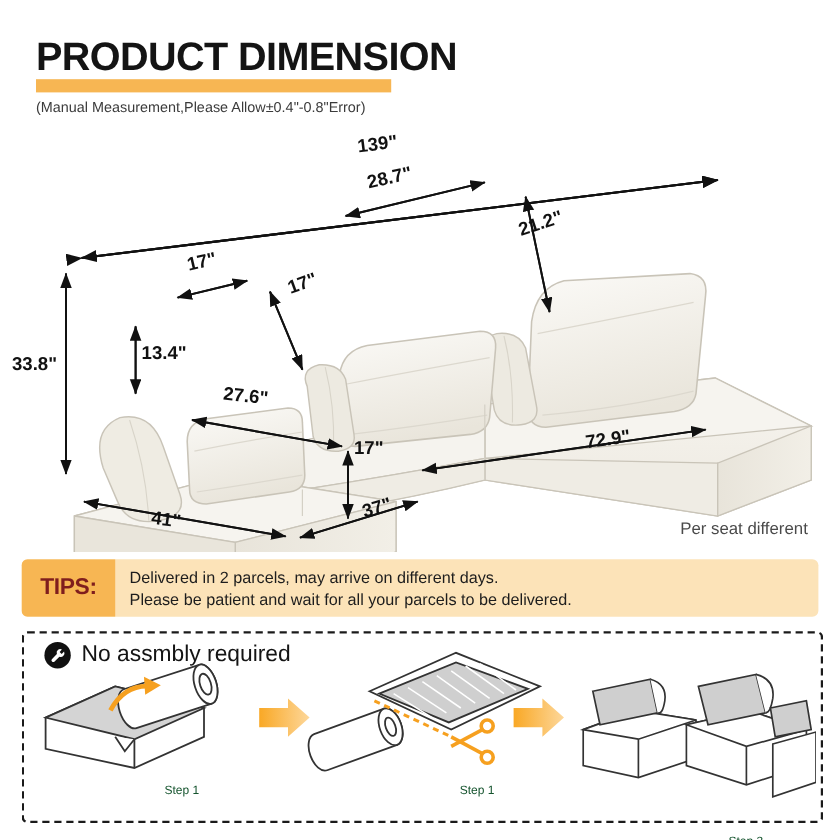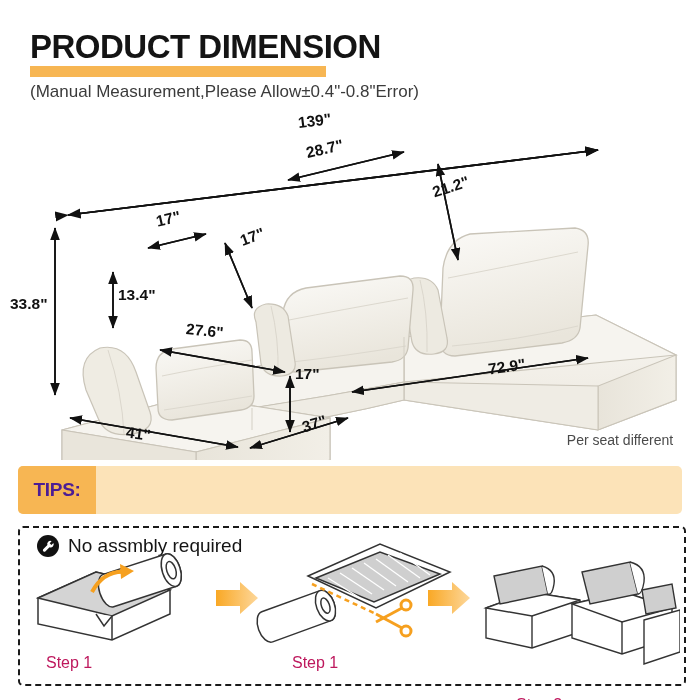--- a/index.html
+++ b/index.html
@@ -19,21 +19,21 @@
     position:absolute;left:30px;top:28px;
     font-size:33px;font-weight:700;letter-spacing:-0.5px;
     color:#141414;z-index:3;white-space:nowrap;
   }
   #title-underline{
     position:absolute;left:30px;top:66px;width:296px;height:11px;
     background:#F7B653;z-index:2;
   }
   #subtitle{
     position:absolute;left:30px;top:82px;
-    font-size:17px;color:#3b3b3b;white-space:nowrap;
+    font-size:12px;color:#3b3b3b;white-space:nowrap;
   }
 
   
   #stage{position:absolute;left:0;top:100px;width:700px;height:360px;}
   #stage svg{position:absolute;left:0;top:0;}
 
   .dimtext{
     position:absolute;font-size:15.5px;font-weight:600;color:#111;
     white-space:nowrap;
   }
@@ -47,39 +47,39 @@
 
   
   #tips{
     position:absolute;left:18px;top:466px;width:664px;height:48px;
     background:#FCE3B8;border-radius:5px;overflow:hidden;
   }
   #tips-tag{
     position:absolute;left:0;top:0;width:78px;height:48px;
     background:#F7B653;
     display:flex;align-items:center;justify-content:center;
-    font-size:19px;font-weight:700;color:#4c1d95;letter-spacing:-0.3px;text-align:right;
+    font-size:19px;font-weight:700;color:#7f1d1d;letter-spacing:-0.3px;text-align:right;
   }
   #tips-lines{
     position:absolute;left:90px;top:7px;
     font-size:13.5px;line-height:17.5px;color:#1d1d1d;
   }
 
   
   #assembly{
     position:absolute;left:18px;top:526px;width:664px;height:156px;
     border:2px dashed #1a1a1a;border-radius:5px;
   }
   #noassy{
     position:absolute;left:16px;top:6px;display:flex;align-items:center;gap:8px;
   }
   #noassy-label{font-size:19px;color:#141414;white-space:nowrap;}
   #steps svg{position:absolute;left:0;top:0;}
   .steplabel{
-    position:absolute;font-size:16px;color:#be185d;text-align:left;
+    position:absolute;font-size:10px;color:#14532d;text-align:right;
     width:120px;white-space:nowrap;
   }
 </style>
 </head>
 <body>
 
 <div class="root">
 
   <div id="header">
     <div id="title-underline"></div>
@@ -197,20 +197,24 @@
     <div class="dimtext" style="left:10px;top:195px;">33.8"</div>
     <div class="dimtext" style="left:126px;top:325px;transform:rotate(8deg);">41"</div>
     <div class="dimtext" style="left:302px;top:315px;transform:rotate(-17deg);">37"</div>
     <div class="dimtext" style="left:488px;top:258px;transform:rotate(-8deg);">72.9"</div>
   </div>
 
   <div id="weight-caption">Per seat different</div>
 
   <div id="tips">
     <div id="tips-tag">TIPS:</div>
+    <div id="tips-lines">
+      <div>Delivered in 2 parcels, may arrive on different days.</div>
+      <div>Please be patient and wait for all your parcels to be delivered.</div>
+    </div>
   </div>
 
   <div id="assembly">
     <div id="noassy">
       <svg width="24" height="24" viewBox="0 0 24 24">
         <circle cx="12" cy="12" r="11" fill="#111"></circle>
         <path d="M15.6,7.2 a3.1,3.1 0 0,0 -4.2,3.9 L7.2,15.3 a1.5,1.5 0 0,0 2.1,2.1 l4.2,-4.2 a3.1,3.1 0 0,0 3.9,-4.2 l-2.0,2.0 l-1.7,-1.7 Z" fill="#fff"></path>
       </svg>
       <span id="noassy-label">No assmbly required</span>
     </div>

